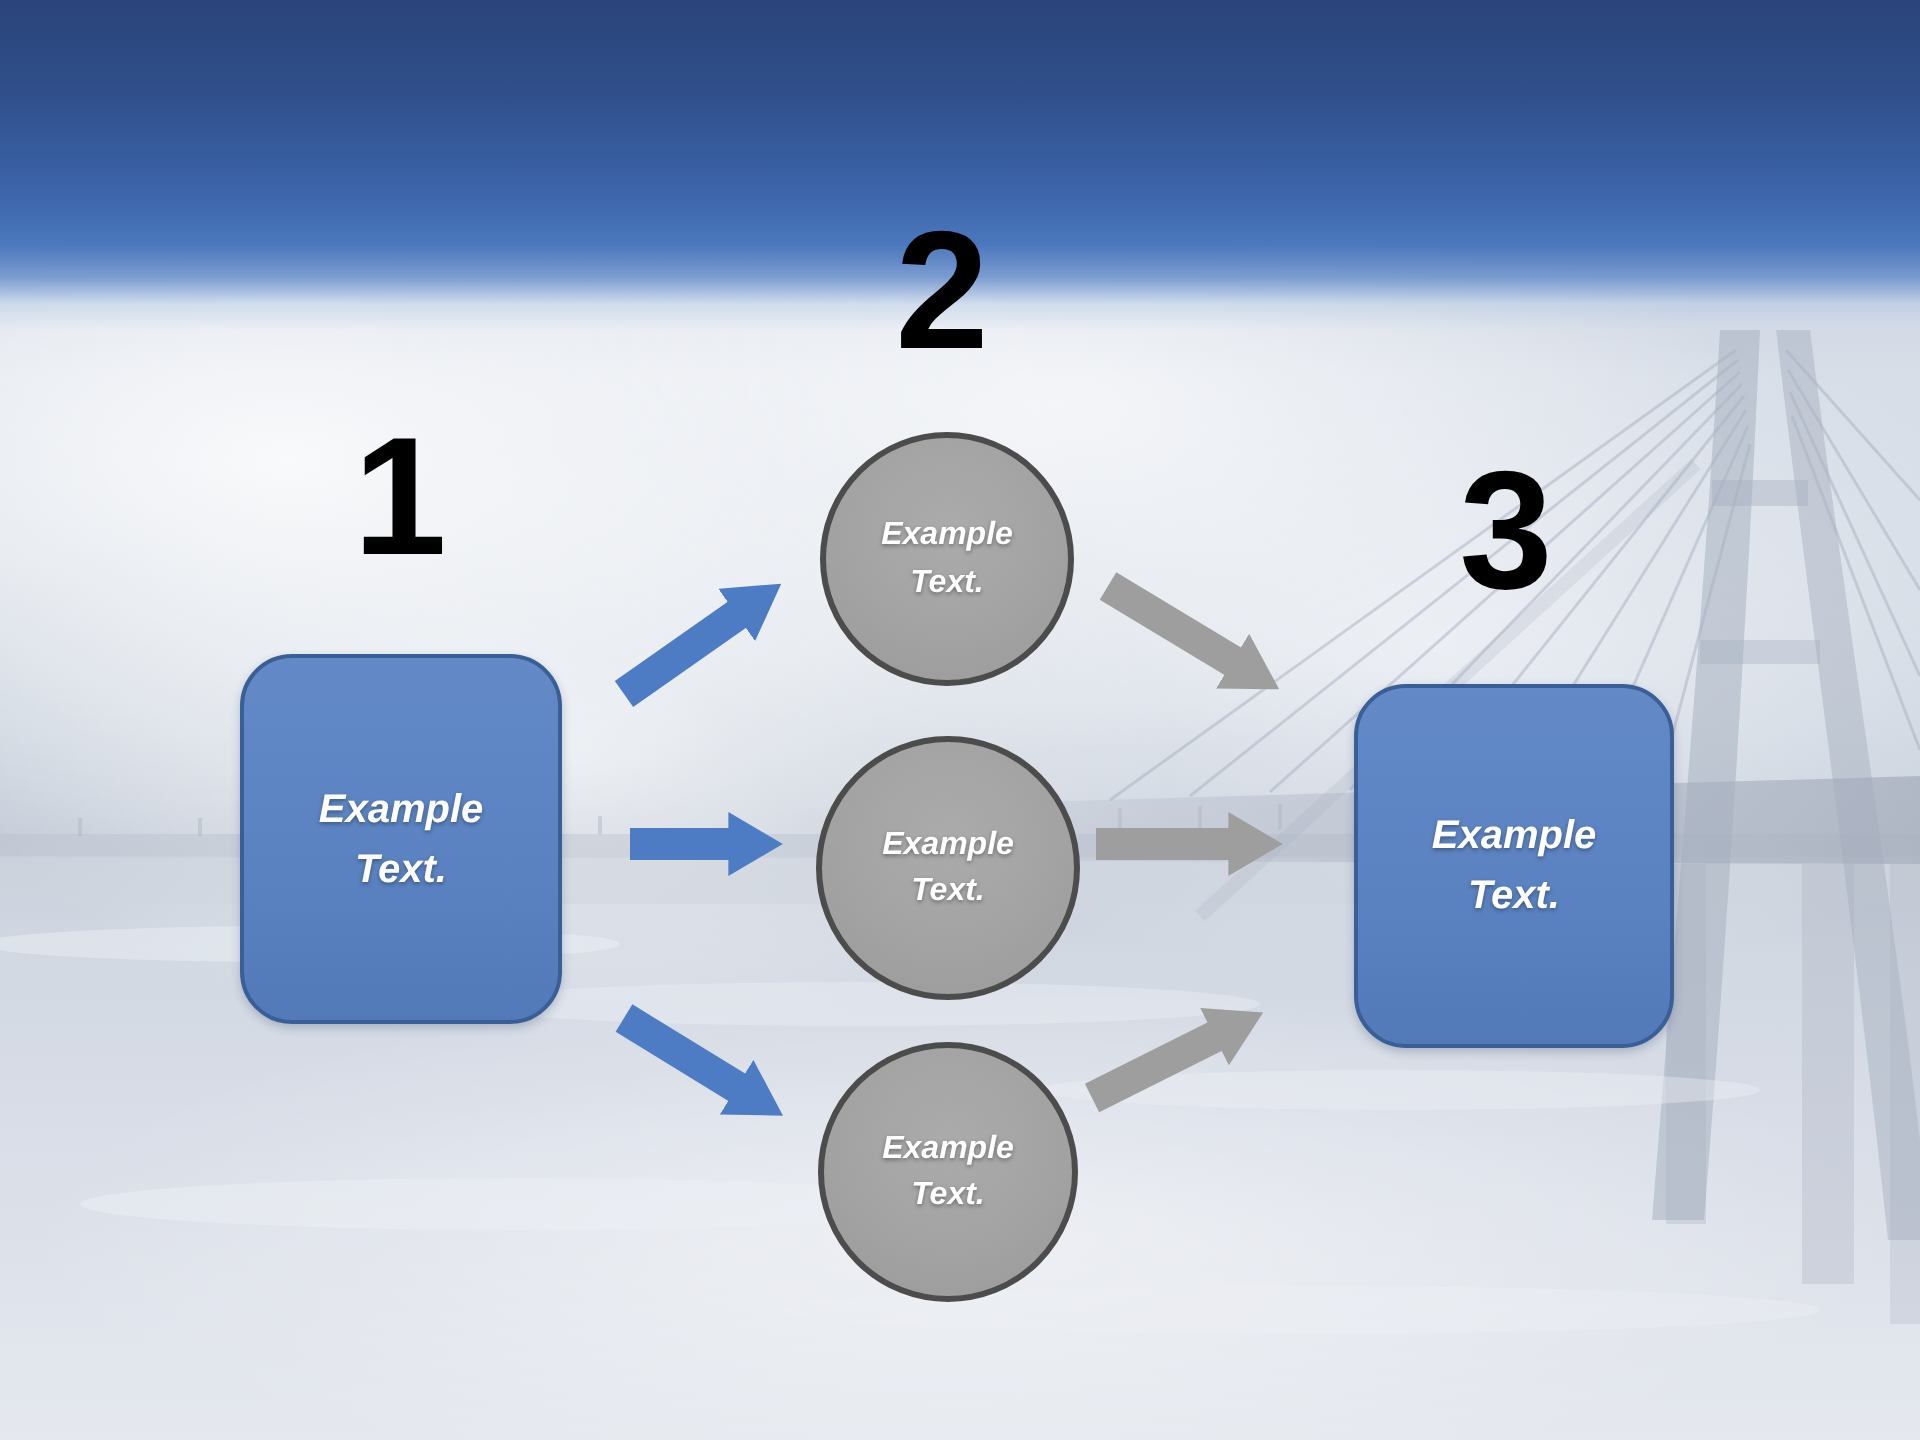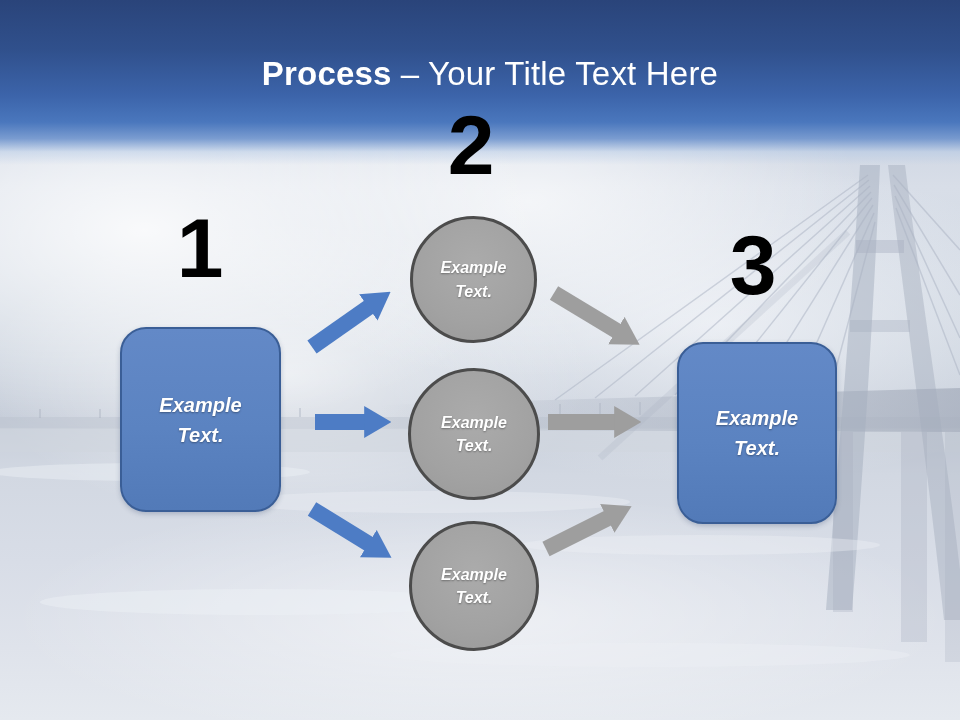--- a/index.html
+++ b/index.html
@@ -146,21 +146,20 @@
       <ellipse cx="150" cy="472" rx="160" ry="9" opacity="0.45"></ellipse>
       <ellipse cx="430" cy="502" rx="200" ry="11" opacity="0.4"></ellipse>
       <ellipse cx="700" cy="545" rx="180" ry="10" opacity="0.4"></ellipse>
       <ellipse cx="260" cy="602" rx="220" ry="13" opacity="0.45"></ellipse>
       <ellipse cx="650" cy="655" rx="260" ry="12" opacity="0.4"></ellipse>
     </g>
   </svg>
 
   <div class="header"></div>
 
-  <div class="title"><span class="t-bold">Process</span><span class="t-light">– Your Title Text Here</span></div>
 
   <div class="step-number n1">1</div>
   <div class="step-number n2">2</div>
   <div class="step-number n3">3</div>
 
   <div class="blue-box box-left">
     <span>Example Text.</span>
   </div>
   <div class="blue-box box-right">
     <span>Example Text.</span>

